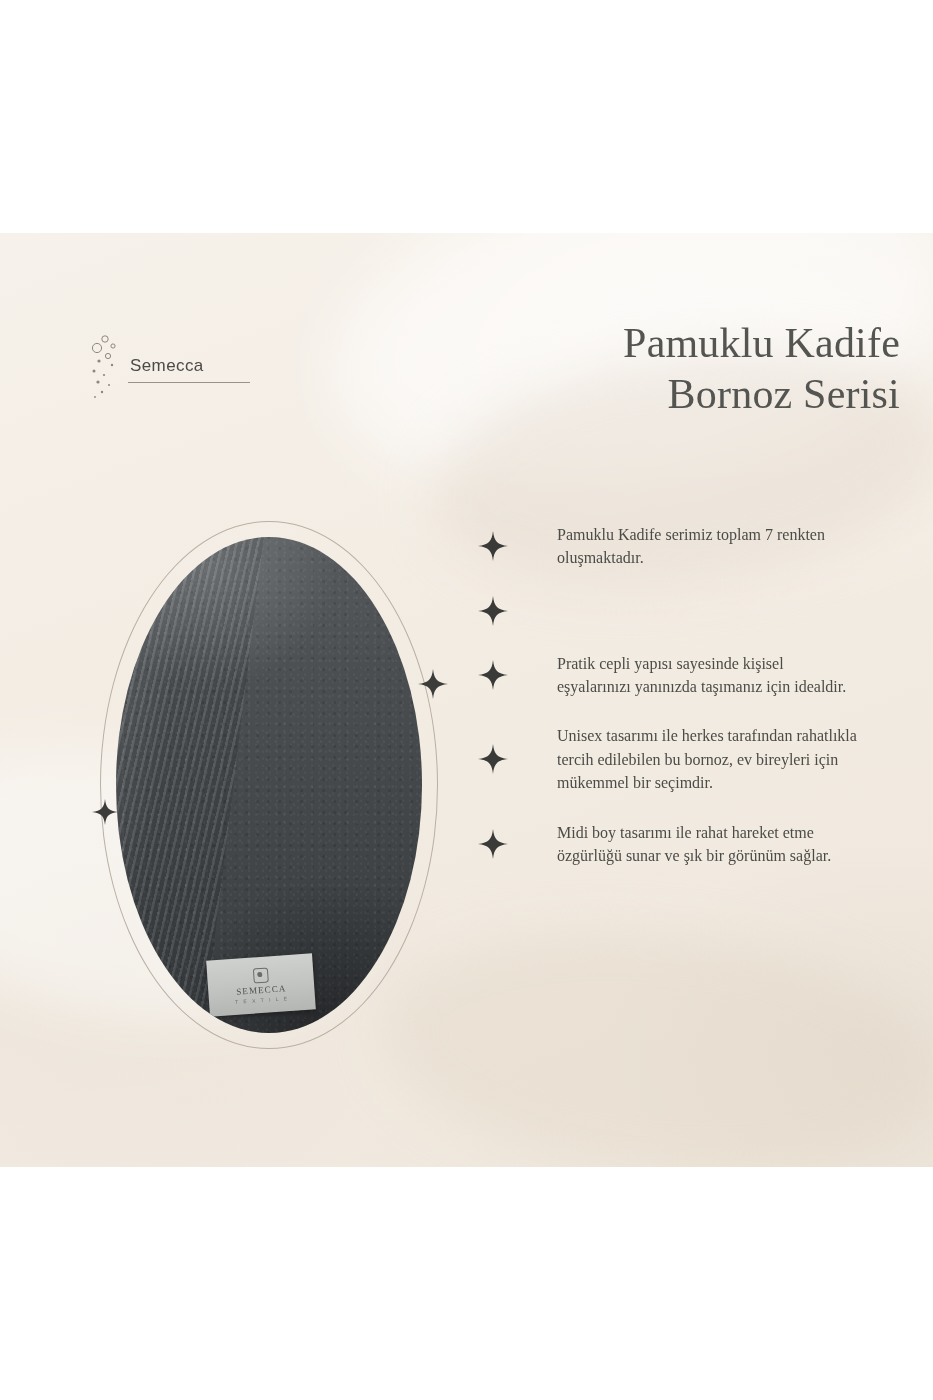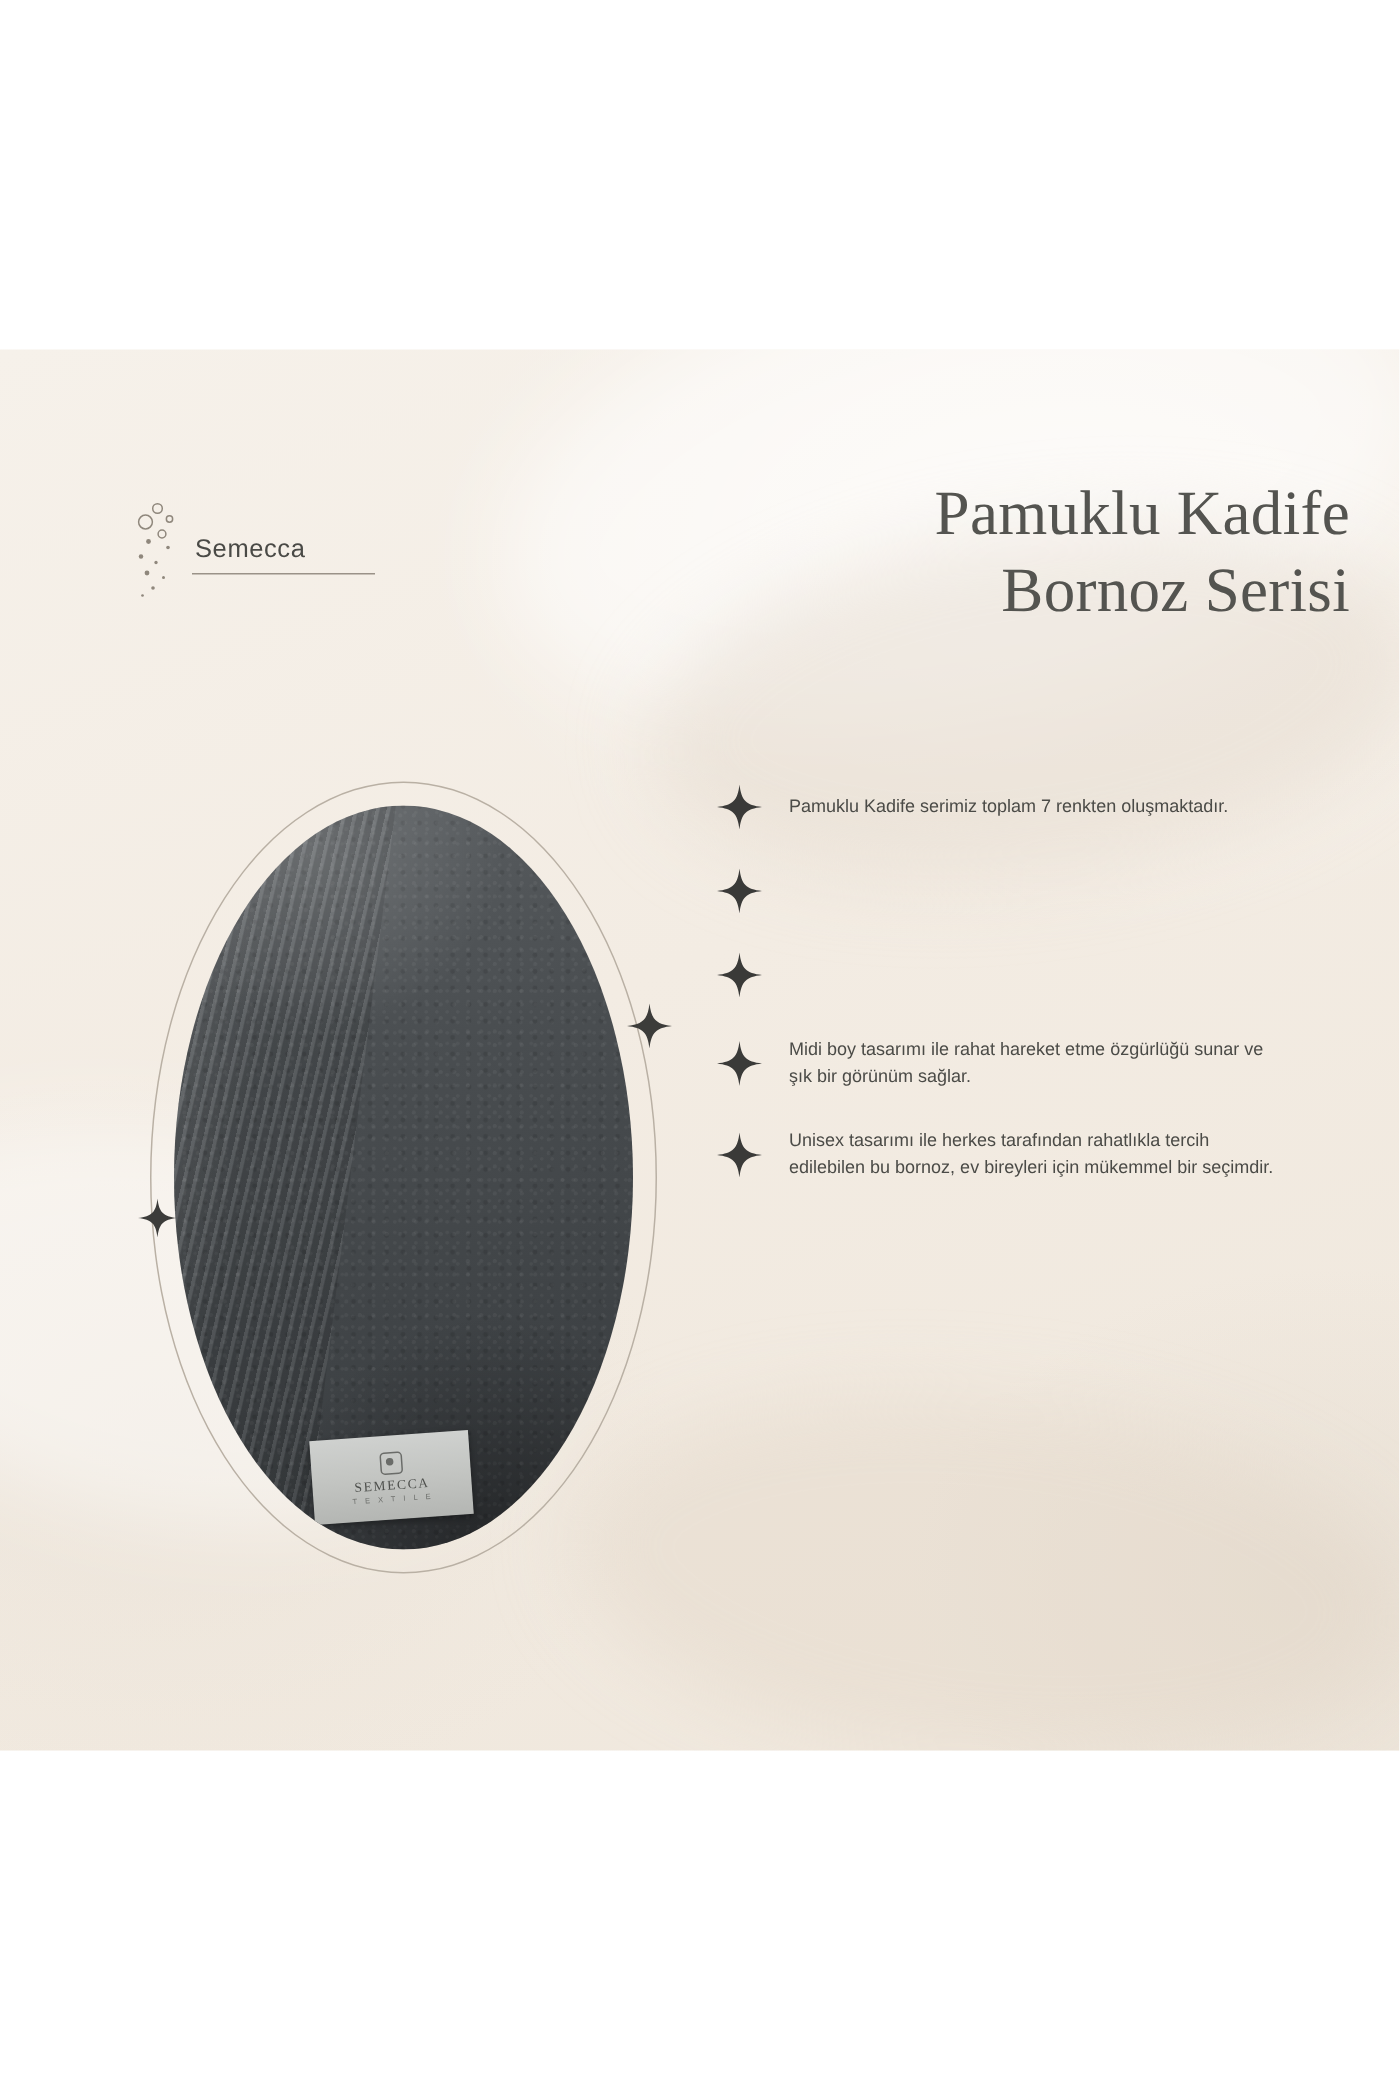--- a/index.html
+++ b/index.html
@@ -245,24 +245,25 @@
     gap: 18px;
     margin-bottom: 26px;
   }
   .feature-star {
     flex: 0 0 auto;
     width: 30px;
     height: 30px;
     color: #3a3a38;
   }
   .feature-text {
-    font-size: 12px;
+    font-size: 16px;
     line-height: 1.46;
     color: #4b4b47;
-    font-family: Liberation Sans, sans-serif;
+    font-family: Liberation Serif, serif;
+    margin-left: 31px;
   }
 </style>
 </head>
 <body>
 
 <div class="page">
 
   <div class="banner">
     <div class="sweep s1"></div>
     <div class="sweep s2"></div>
@@ -326,31 +327,32 @@
       <div class="feature">
         <svg class="feature-star" viewBox="0 0 24 24">
           <path d="M12 0 C13 8.5 15.5 11 24 12 C15.5 13 13 15.5 12 24 C11 15.5 8.5 13 0 12 C8.5 11 11 8.5 12 0 Z" fill="#3a3a38"></path>
         </svg>
       </div>
 
       <div class="feature">
         <svg class="feature-star" viewBox="0 0 24 24">
           <path d="M12 0 C13 8.5 15.5 11 24 12 C15.5 13 13 15.5 12 24 C11 15.5 8.5 13 0 12 C8.5 11 11 8.5 12 0 Z" fill="#3a3a38"></path>
         </svg>
+        <div class="feature-text">Pratik cepli yapısı sayesinde kişisel eşyalarınızı yanınızda taşımanız için idealdir.</div>
+      </div>
+
+      <div class="feature">
+        <svg class="feature-star" viewBox="0 0 24 24">
+          <path d="M12 0 C13 8.5 15.5 11 24 12 C15.5 13 13 15.5 12 24 C11 15.5 8.5 13 0 12 C8.5 11 11 8.5 12 0 Z" fill="#3a3a38"></path>
+        </svg>
+        <div class="feature-text">Unisex tasarımı ile herkes tarafından rahatlıkla tercih edilebilen bu bornoz, ev bireyleri için mükemmel bir seçimdir.</div>
       </div>
 
       <div class="feature">
         <svg class="feature-star" viewBox="0 0 24 24">
           <path d="M12 0 C13 8.5 15.5 11 24 12 C15.5 13 13 15.5 12 24 C11 15.5 8.5 13 0 12 C8.5 11 11 8.5 12 0 Z" fill="#3a3a38"></path>
         </svg>
         <div class="feature-text">Midi boy tasarımı ile rahat hareket etme özgürlüğü sunar ve şık bir görünüm sağlar.</div>
-      </div>
-
-      <div class="feature">
-        <svg class="feature-star" viewBox="0 0 24 24">
-          <path d="M12 0 C13 8.5 15.5 11 24 12 C15.5 13 13 15.5 12 24 C11 15.5 8.5 13 0 12 C8.5 11 11 8.5 12 0 Z" fill="#3a3a38"></path>
-        </svg>
-        <div class="feature-text">Unisex tasarımı ile herkes tarafından rahatlıkla tercih edilebilen bu bornoz, ev bireyleri için mükemmel bir seçimdir.</div>
       </div>
 
     </div>
   </div>
 </div>
 
 </body></html>

